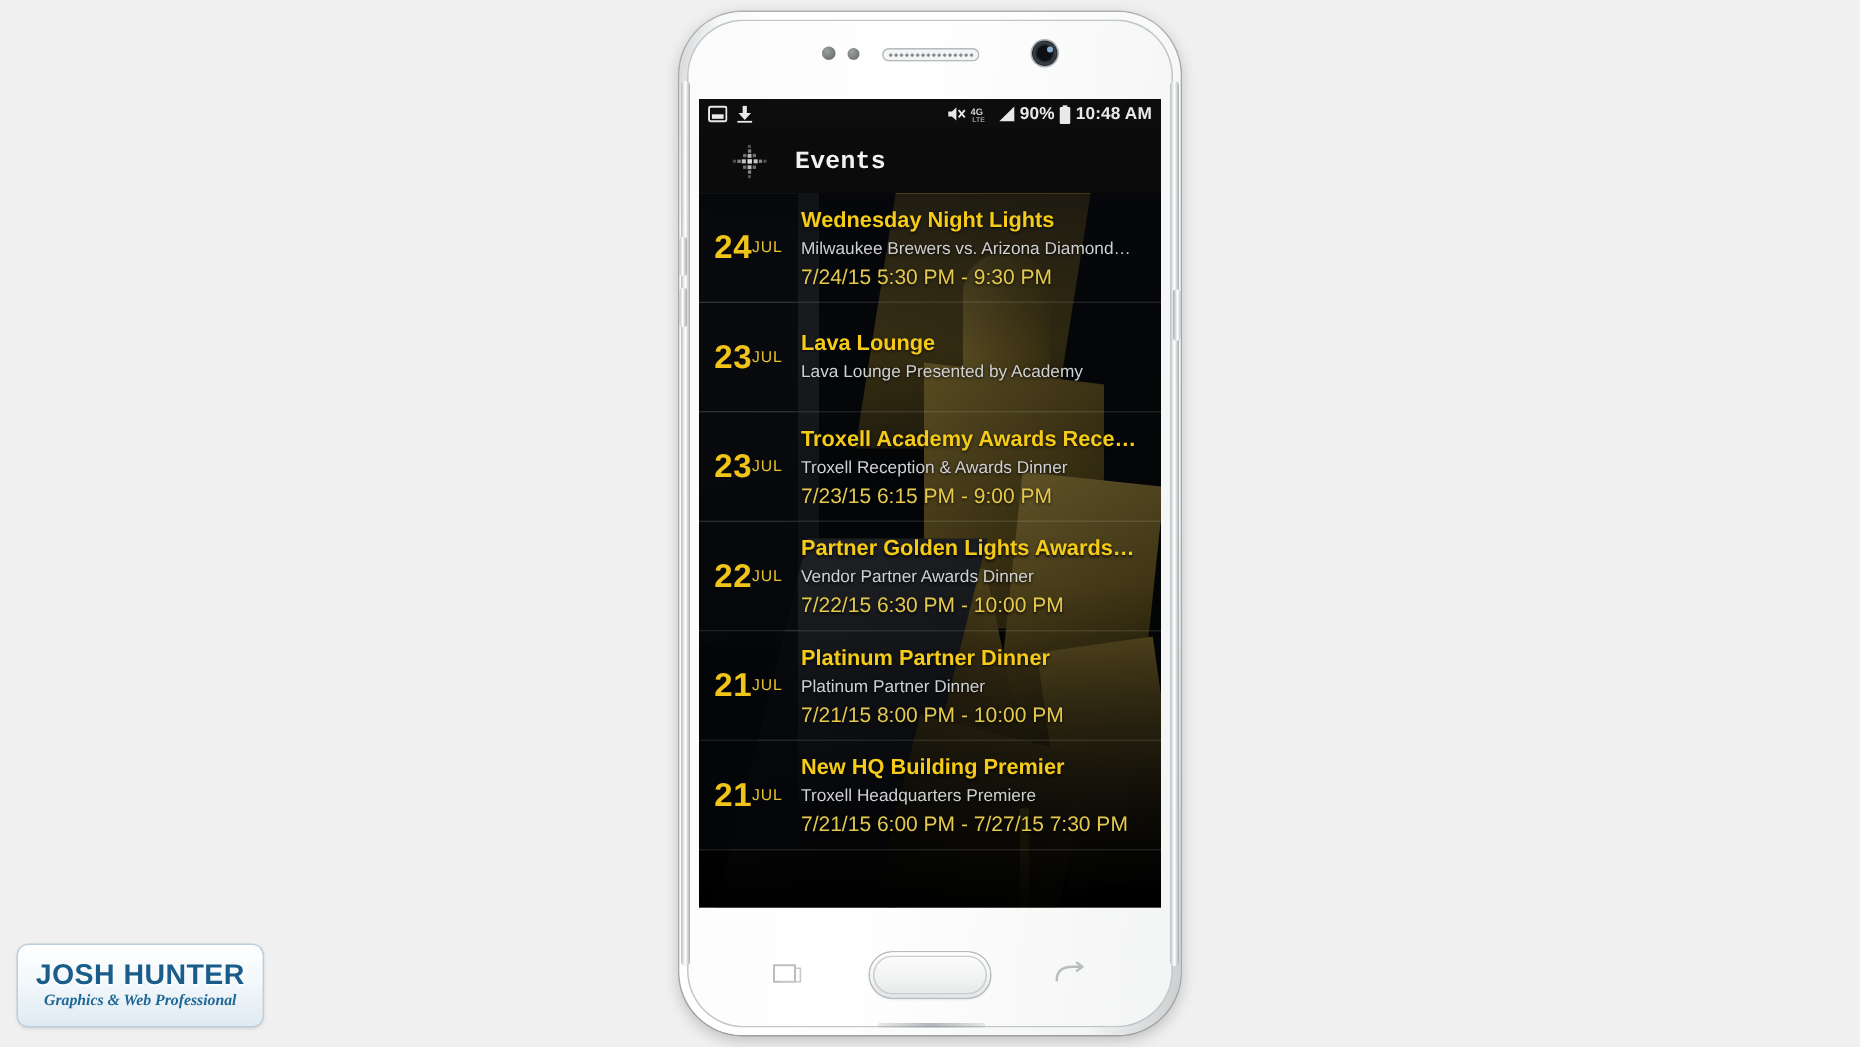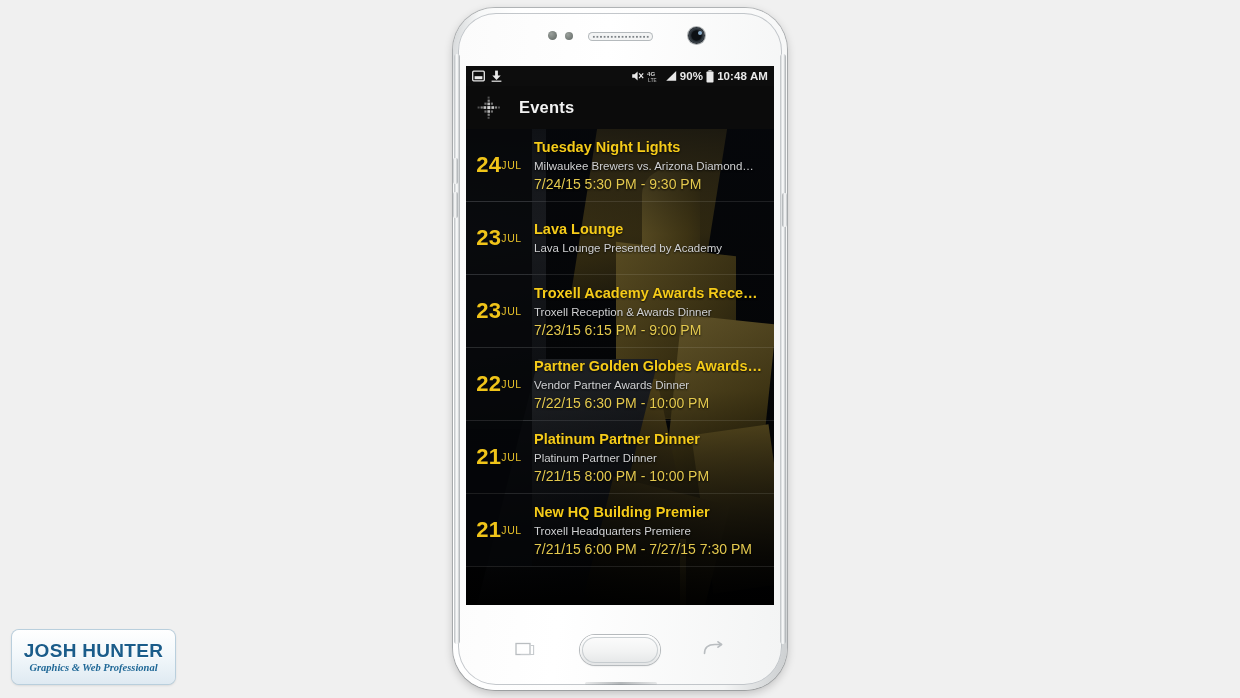--- a/index.html
+++ b/index.html
@@ -111,22 +111,23 @@
   }
   .sb-icon { display: inline-flex; align-items: center; }
   #sb-time { font-size: 11.5px; font-weight: 600; }
   #sb-battery-pct { font-size: 11.5px; font-weight: 600; }
 
   
   #app-bar {
     height: 43px;
     background: #0b0b0b;
     display: flex; align-items: center;
-    padding-left: 10px;
+    padding-left: 21px;
     box-shadow: 0 1px 0 rgba(255,255,255,0.06);
+    font-family: Liberation Mono, monospace;
   }
   #app-logo-icon {
     width: 26px; height: 26px;
     margin-right: 17px;
     position: relative;
   }
   #app-bar-title {
     color: #f2f2f2;
     font-size: 16.5px;
     font-weight: 700;
@@ -397,21 +398,21 @@
       </div>
       <div id="list-scrim"></div>
 
       <div id="rows">
           <div class="event-row">
             <div class="date-col">
               <div class="date-day">24</div>
               <div class="date-mon">JUL</div>
             </div>
             <div class="event-body">
-              <div class="event-title">Tuesday Night Lights</div>
+              <div class="event-title">Wednesday Night Lights</div>
               <div class="event-sub">Milwaukee Brewers vs. Arizona Diamond…</div>
               <div class="event-time">7/24/15 5:30 PM - 9:30 PM</div>
             </div>
           </div>
           <div class="event-row">
             <div class="date-col">
               <div class="date-day">23</div>
               <div class="date-mon">JUL</div>
             </div>
             <div class="event-body">
@@ -429,21 +430,21 @@
               <div class="event-sub">Troxell Reception &amp; Awards Dinner</div>
               <div class="event-time">7/23/15 6:15 PM - 9:00 PM</div>
             </div>
           </div>
           <div class="event-row">
             <div class="date-col">
               <div class="date-day">22</div>
               <div class="date-mon">JUL</div>
             </div>
             <div class="event-body">
-              <div class="event-title">Partner Golden Globes Awards…</div>
+              <div class="event-title">Partner Golden Lights Awards…</div>
               <div class="event-sub">Vendor Partner Awards Dinner</div>
               <div class="event-time">7/22/15 6:30 PM - 10:00 PM</div>
             </div>
           </div>
           <div class="event-row">
             <div class="date-col">
               <div class="date-day">21</div>
               <div class="date-mon">JUL</div>
             </div>
             <div class="event-body">

